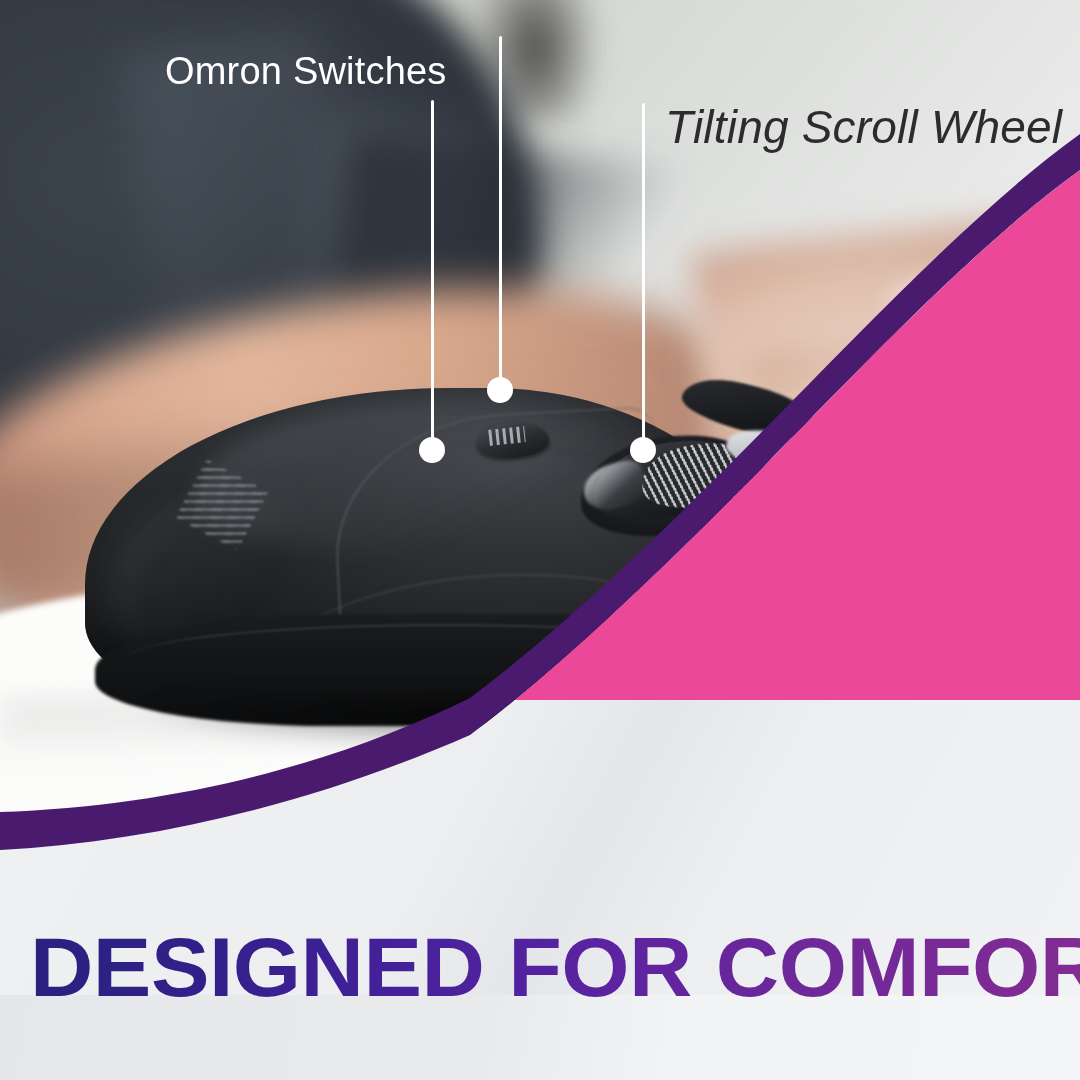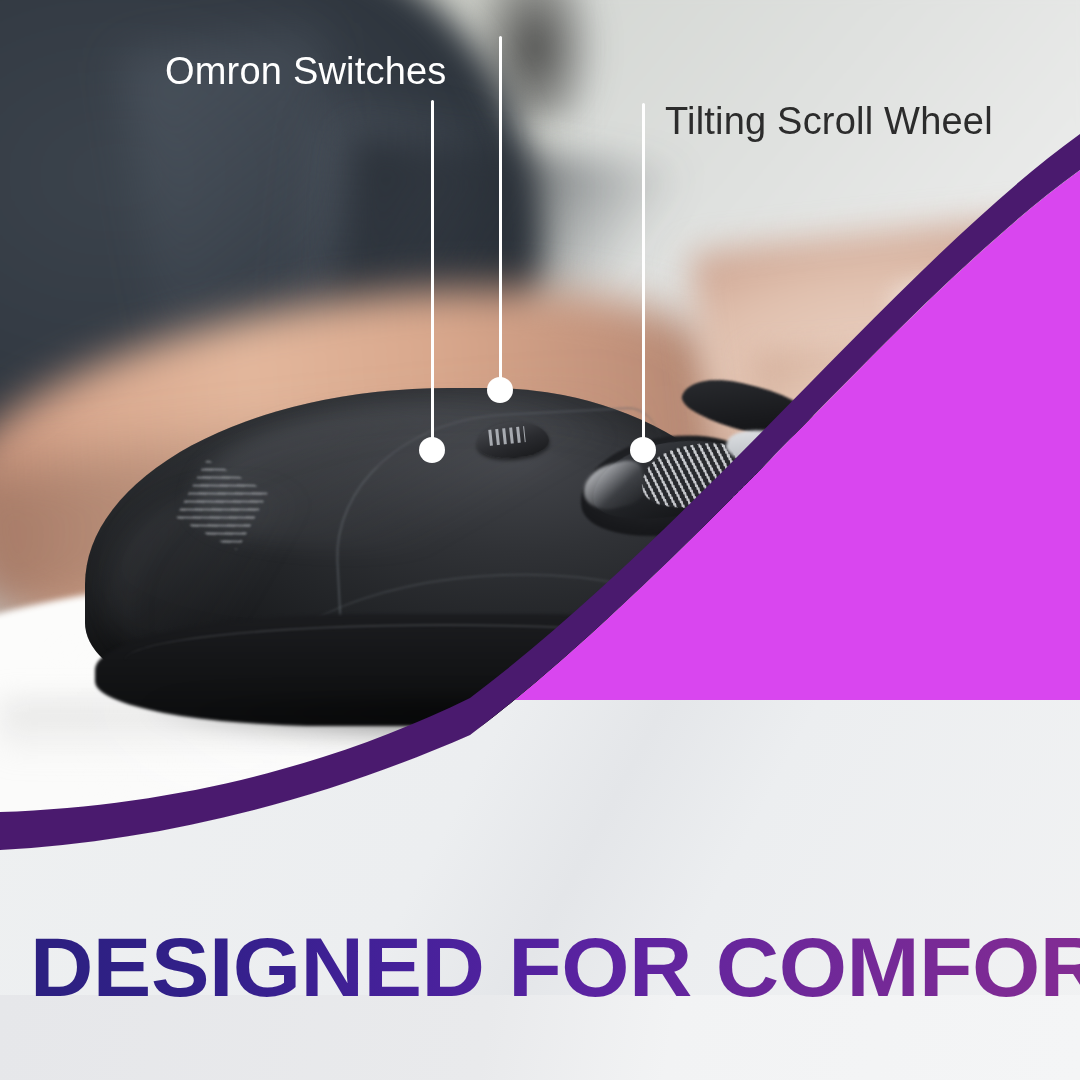--- a/index.html
+++ b/index.html
@@ -10,21 +10,21 @@
   }
   body {
     font-family: "Liberation Sans", sans-serif;
   }
 
   .poster {
     position: relative;
     width: 1080px;
     height: 1080px;
     overflow: hidden;
-    background: #d946ef;
+    background: #ec4899;
   }
 
   
   .bottom-plate {
     position: absolute;
     left: 0; top: 700px;
     width: 1080px; height: 380px;
     background:
       linear-gradient(118deg,
         #eef0f1 0%,
@@ -559,18 +559,18 @@
   </div>
 
   <div>
     <div class="leader" id="line-1" style="left: 499px; top: 36px; height: 354px;"></div>
     <div class="leader-dot" id="dot-1" style="left: 487px; top: 377px;"></div>
   </div>
 
   <div>
     <div class="leader" id="line-2" style="left: 642px; top: 103px; height: 347px;"></div>
     <div class="leader-dot" id="dot-2" style="left: 630px; top: 437px;"></div>
-    <div class="label label-dark" id="label-2" style="left: 665px; top: 100px; font-size: 38px;">Tilting Scroll Wheel</div>
+    <div class="label label-dark" id="label-2" style="left: 665px; top: 100px; font-size: 46px; font-style: italic;">Tilting Scroll Wheel</div>
   </div>
 
   <div class="headline">DESIGNED FOR COMFORT</div>
 
 </div>
 
 </body></html>

